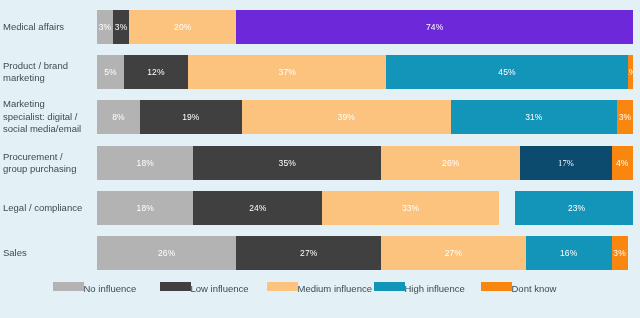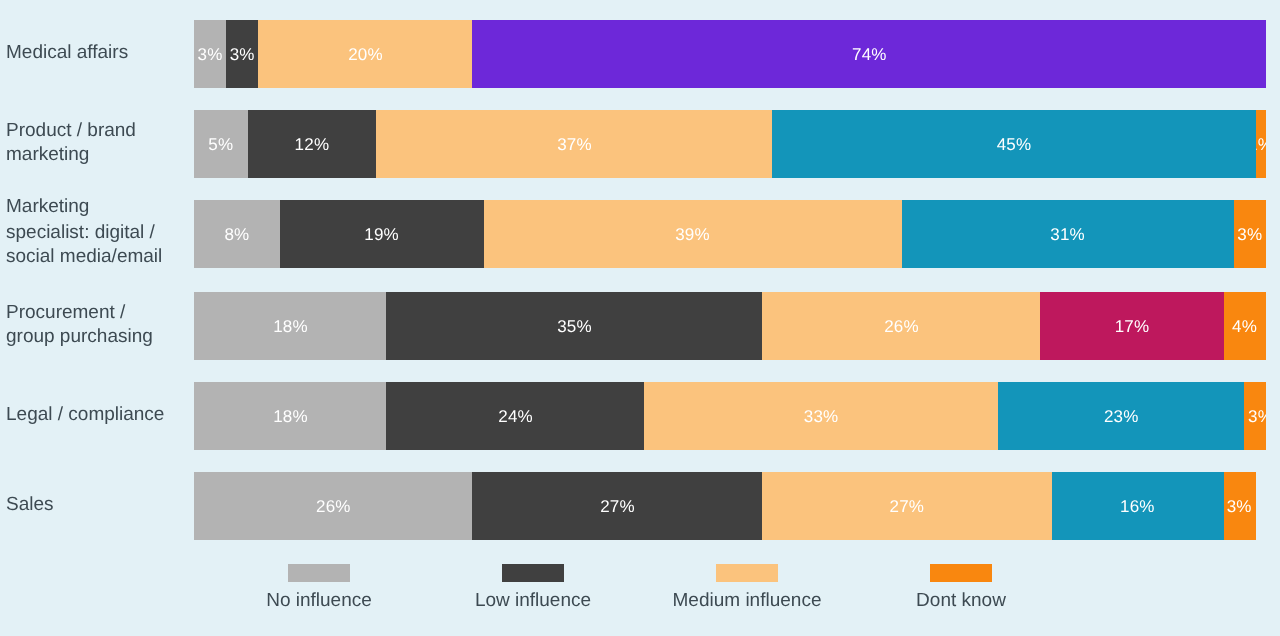--- a/index.html
+++ b/index.html
@@ -76,21 +76,21 @@
     left: 0;
     top: 282px;
     width: 640px;
     display: flex;
     justify-content: center;
     align-items: flex-start;
     gap: 0px;
   }
   .legend-item {
     display: flex;
-    flex-direction: column;
+    flex-direction: row;
     align-items: center;
     width: 107px;
   }
   .legend-swatch {
     width: 31px;
     height: 9px;
     margin-bottom: 4px;
   }
   .legend-text {
     font-size: 9.5px;
@@ -170,41 +170,41 @@
         <div class="bar-track">
           <div class="seg s-no" style="background: rgb(179, 179, 179); flex: 0 0 18%;">
             <span class="seg-label">18%</span>
           </div>
           <div class="seg s-low" style="background: rgb(64, 64, 64); flex: 0 0 35%;">
             <span class="seg-label">35%</span>
           </div>
           <div class="seg s-med" style="background: rgb(251, 195, 125); flex: 0 0 26%;">
             <span class="seg-label">26%</span>
           </div>
-          <div class="seg s-high" style="background: #be185d; flex: 0 0 17%;">
+          <div class="seg s-high" style="background: #0c4a6e; flex: 0 0 17%; font-family: Liberation Serif, serif;">
             <span class="seg-label">17%</span>
           </div>
           <div class="seg s-dk" style="background: rgb(249, 135, 15); flex: 0 0 4%;">
             <span class="seg-label">4%</span>
           </div>
         </div>
       </div>
       <div class="bar-row" style="height: 44px; justify-content: space-between;">
         <div class="row-label">Legal / compliance</div>
         <div class="bar-track">
           <div class="seg s-no" style="background: rgb(179, 179, 179); flex: 0 0 18%;">
             <span class="seg-label">18%</span>
           </div>
           <div class="seg s-low" style="background: rgb(64, 64, 64); flex: 0 0 24%;">
             <span class="seg-label">24%</span>
           </div>
           <div class="seg s-med" style="background: rgb(251, 195, 125); flex: 0 0 33%;">
             <span class="seg-label">33%</span>
           </div>
-          <div class="seg s-high" style="background: rgb(19, 149, 186); flex: 0 0 23%;">
+          <div class="seg s-high" style="background: rgb(19, 149, 186); flex: 0 0 23%; margin-left: 16px;">
             <span class="seg-label">23%</span>
           </div>
           <div class="seg s-dk" style="background: rgb(249, 135, 15); flex: 0 0 3%;">
             <span class="seg-label">3%</span>
           </div>
         </div>
       </div>
       <div class="bar-row" style="height: 46px;">
         <div class="row-label">Sales</div>
         <div class="bar-track">
@@ -235,18 +235,22 @@
       </div>
       <div class="legend-item">
         <div class="legend-swatch" style="background: rgb(64, 64, 64);"></div>
         <div class="legend-text">Low influence</div>
       </div>
       <div class="legend-item">
         <div class="legend-swatch" style="background: rgb(251, 195, 125);"></div>
         <div class="legend-text">Medium influence</div>
       </div>
       <div class="legend-item">
+        <div class="legend-swatch" style="background: rgb(19, 149, 186);"></div>
+        <div class="legend-text">High influence</div>
+      </div>
+      <div class="legend-item">
         <div class="legend-swatch" style="background: rgb(249, 135, 15);"></div>
         <div class="legend-text">Dont know</div>
       </div>
     </div>
 
 </div>
 
 </body></html>

